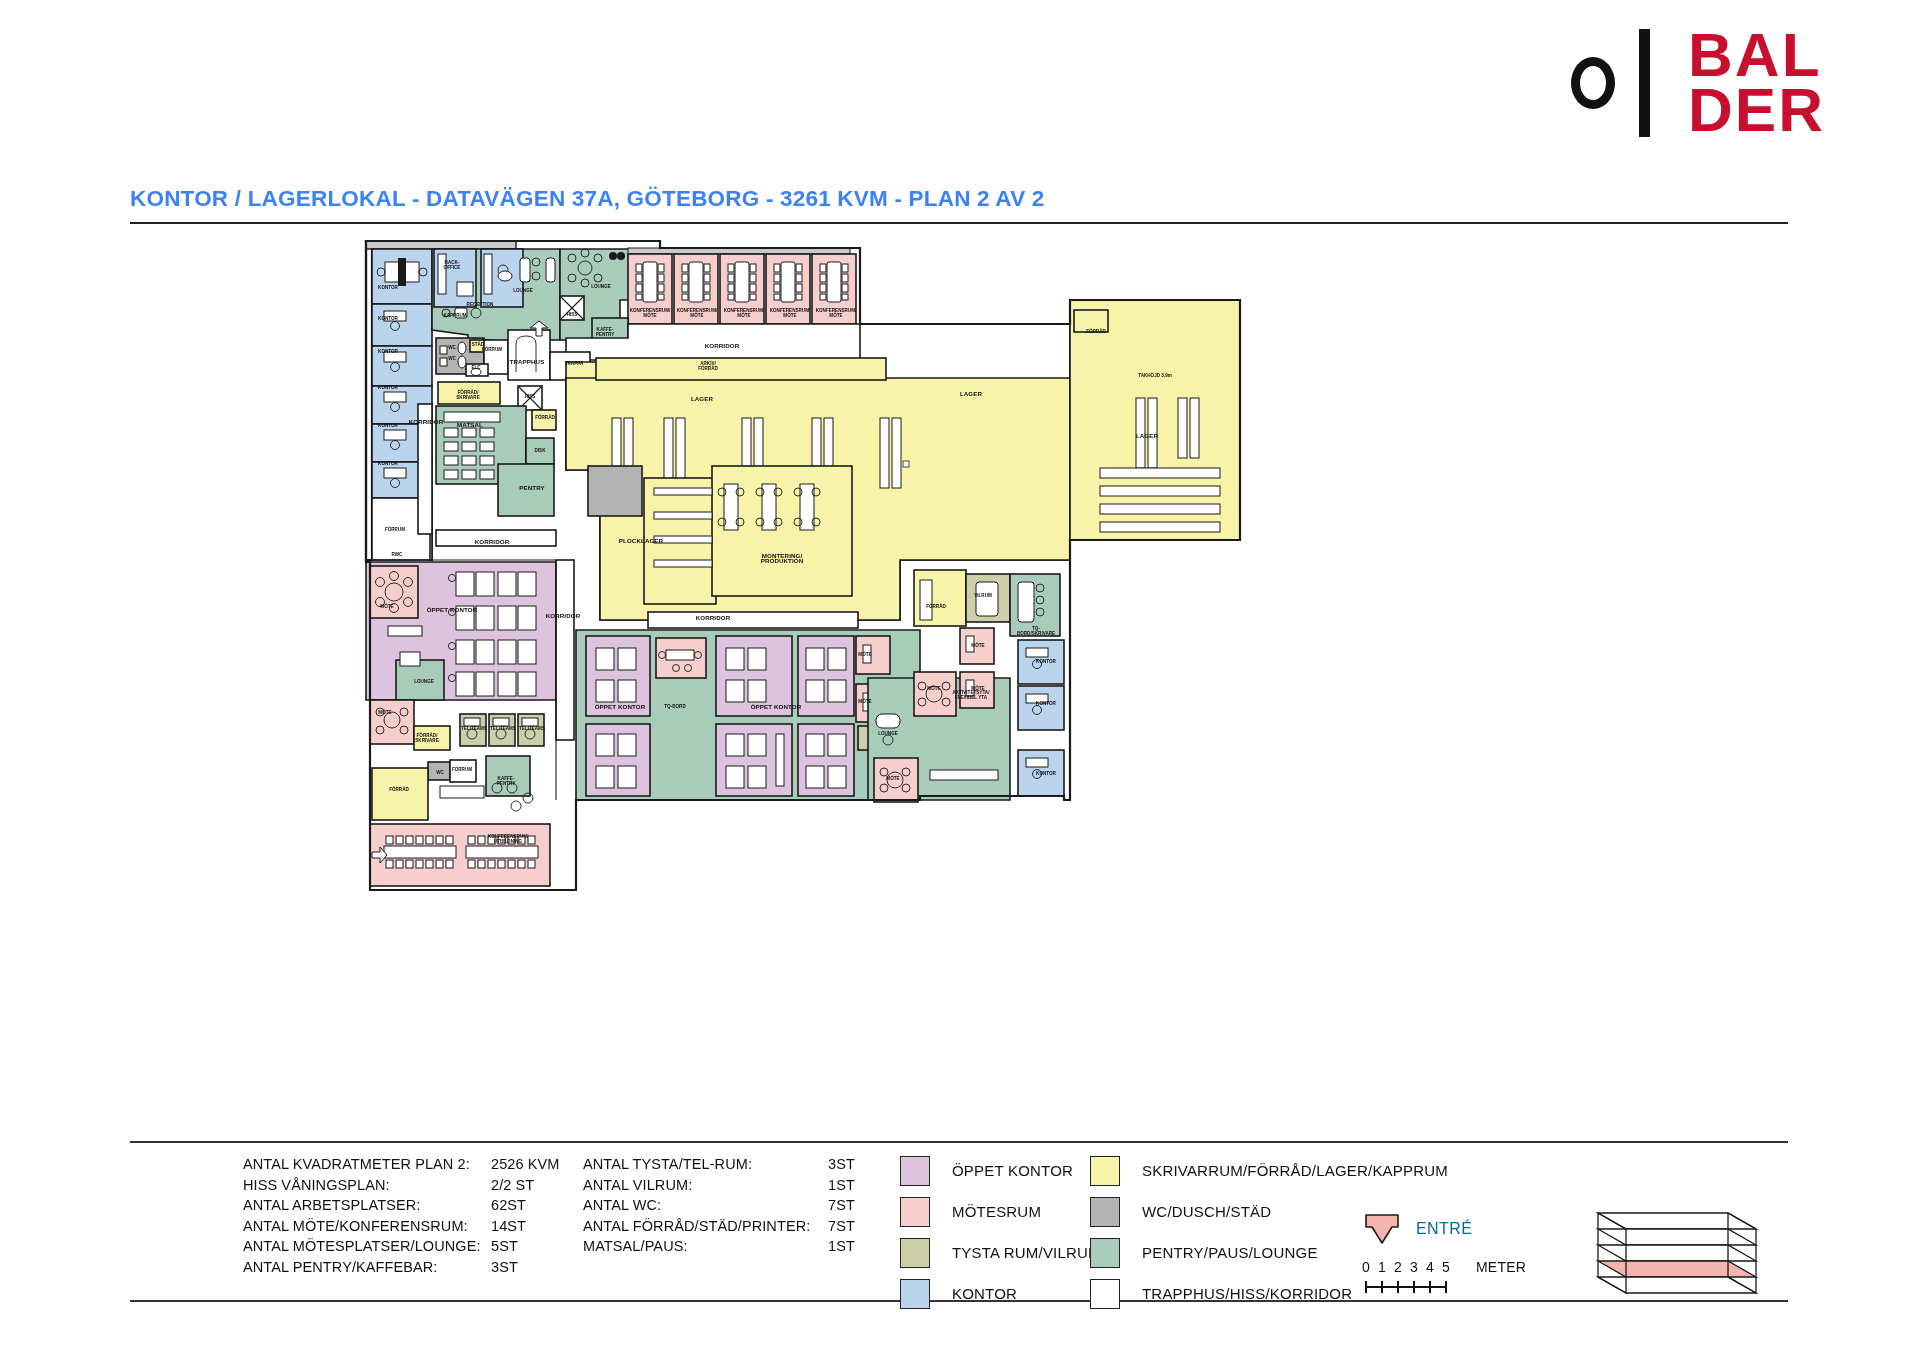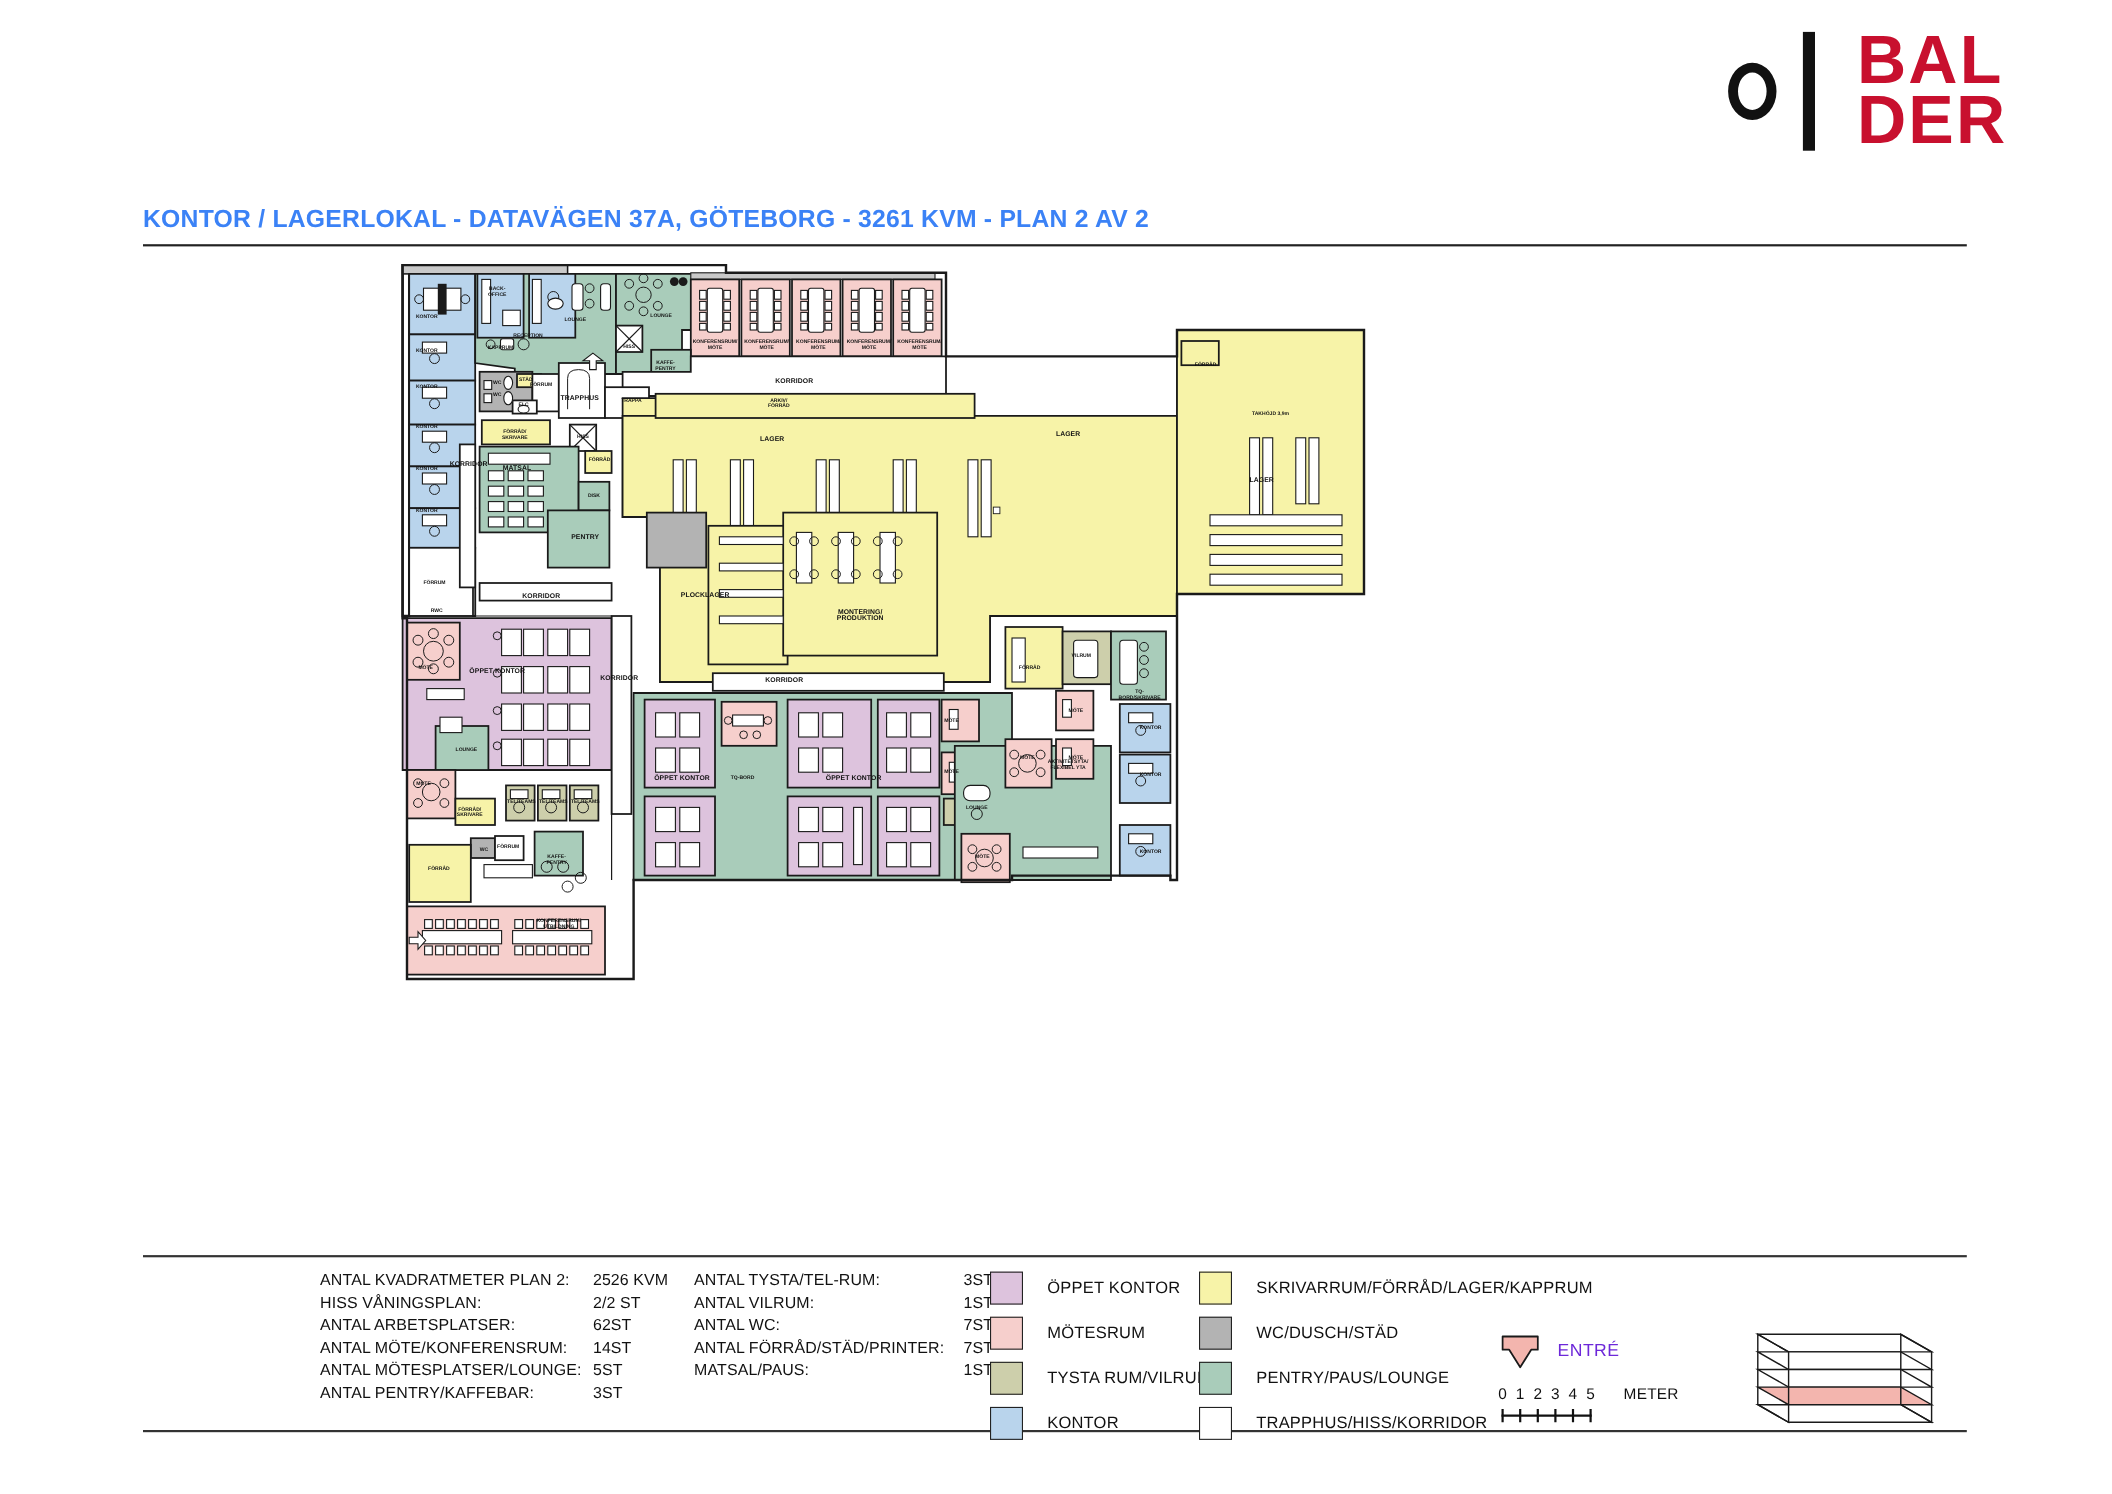--- a/index.html
+++ b/index.html
@@ -81,21 +81,20 @@
     left: 0; top: 1148px;
     width: 1920px; height: 150px;
   }
   .stats-col {
     position: absolute;
     font-size: 14.5px;
     color: #111;
     line-height: 20.5px;
     white-space: nowrap;
     letter-spacing: 0.1px;
-    margin-left: 48px;
   }
   .stats-row { display: block; height: 20.5px; }
   #stats1 { left: 243px; top: 6px; }
   #stats1 .lbl { display: inline-block; width: 248px; }
   #stats2 { left: 583px; top: 6px; }
   #stats2 .lbl { display: inline-block; width: 245px; }
 
   .legend-col {
     position: absolute;
     top: 4px;
@@ -122,21 +121,21 @@
   }
 
   
   #entre-block {
     position: absolute;
     left: 1362px; top: 1211px;
     display: flex; align-items: center;
   }
   #entre-arrow { width: 40px; height: 36px; }
   #entre-label {
-    font-size: 16px; color: #6d28d9;
+    font-size: 16px; color: #0369a1;
     margin-left: 14px; letter-spacing: 0.4px;
   }
   #scale-block {
     position: absolute;
     left: 1362px; top: 1259px;
   }
   #scale-nums {
     font-size: 14px; color: #111;
     letter-spacing: 0.2px;
     display: flex;

